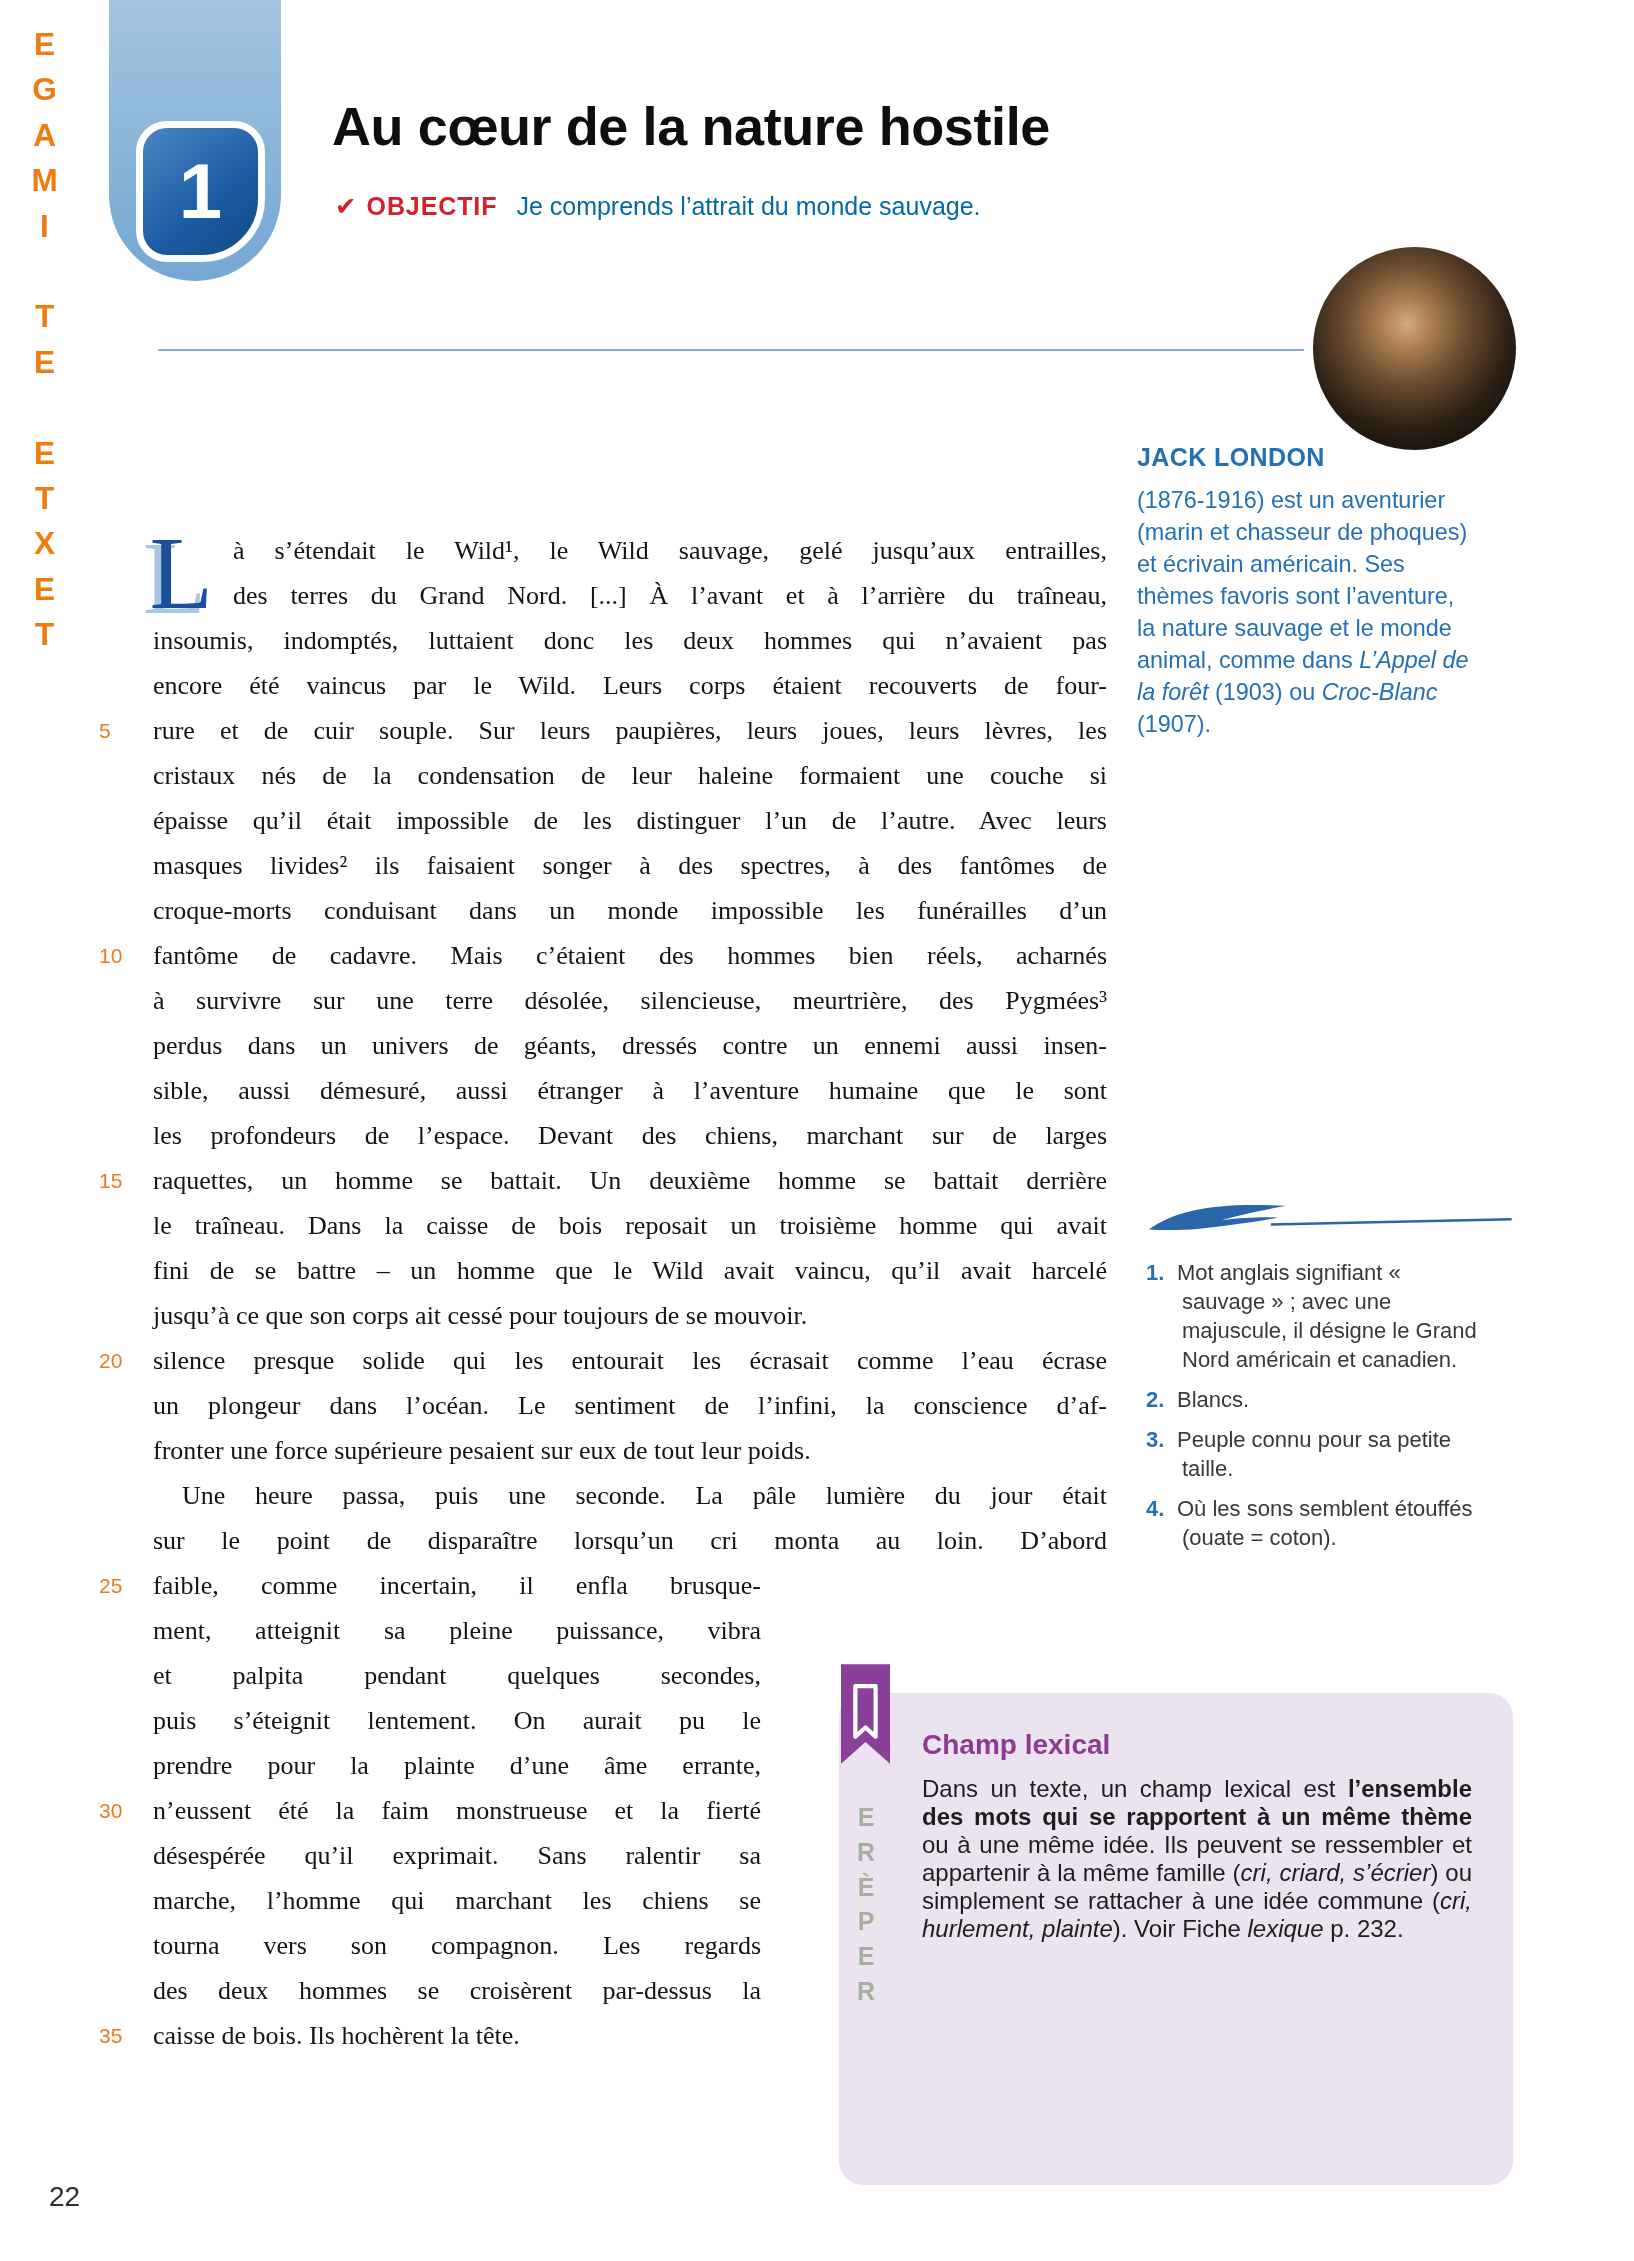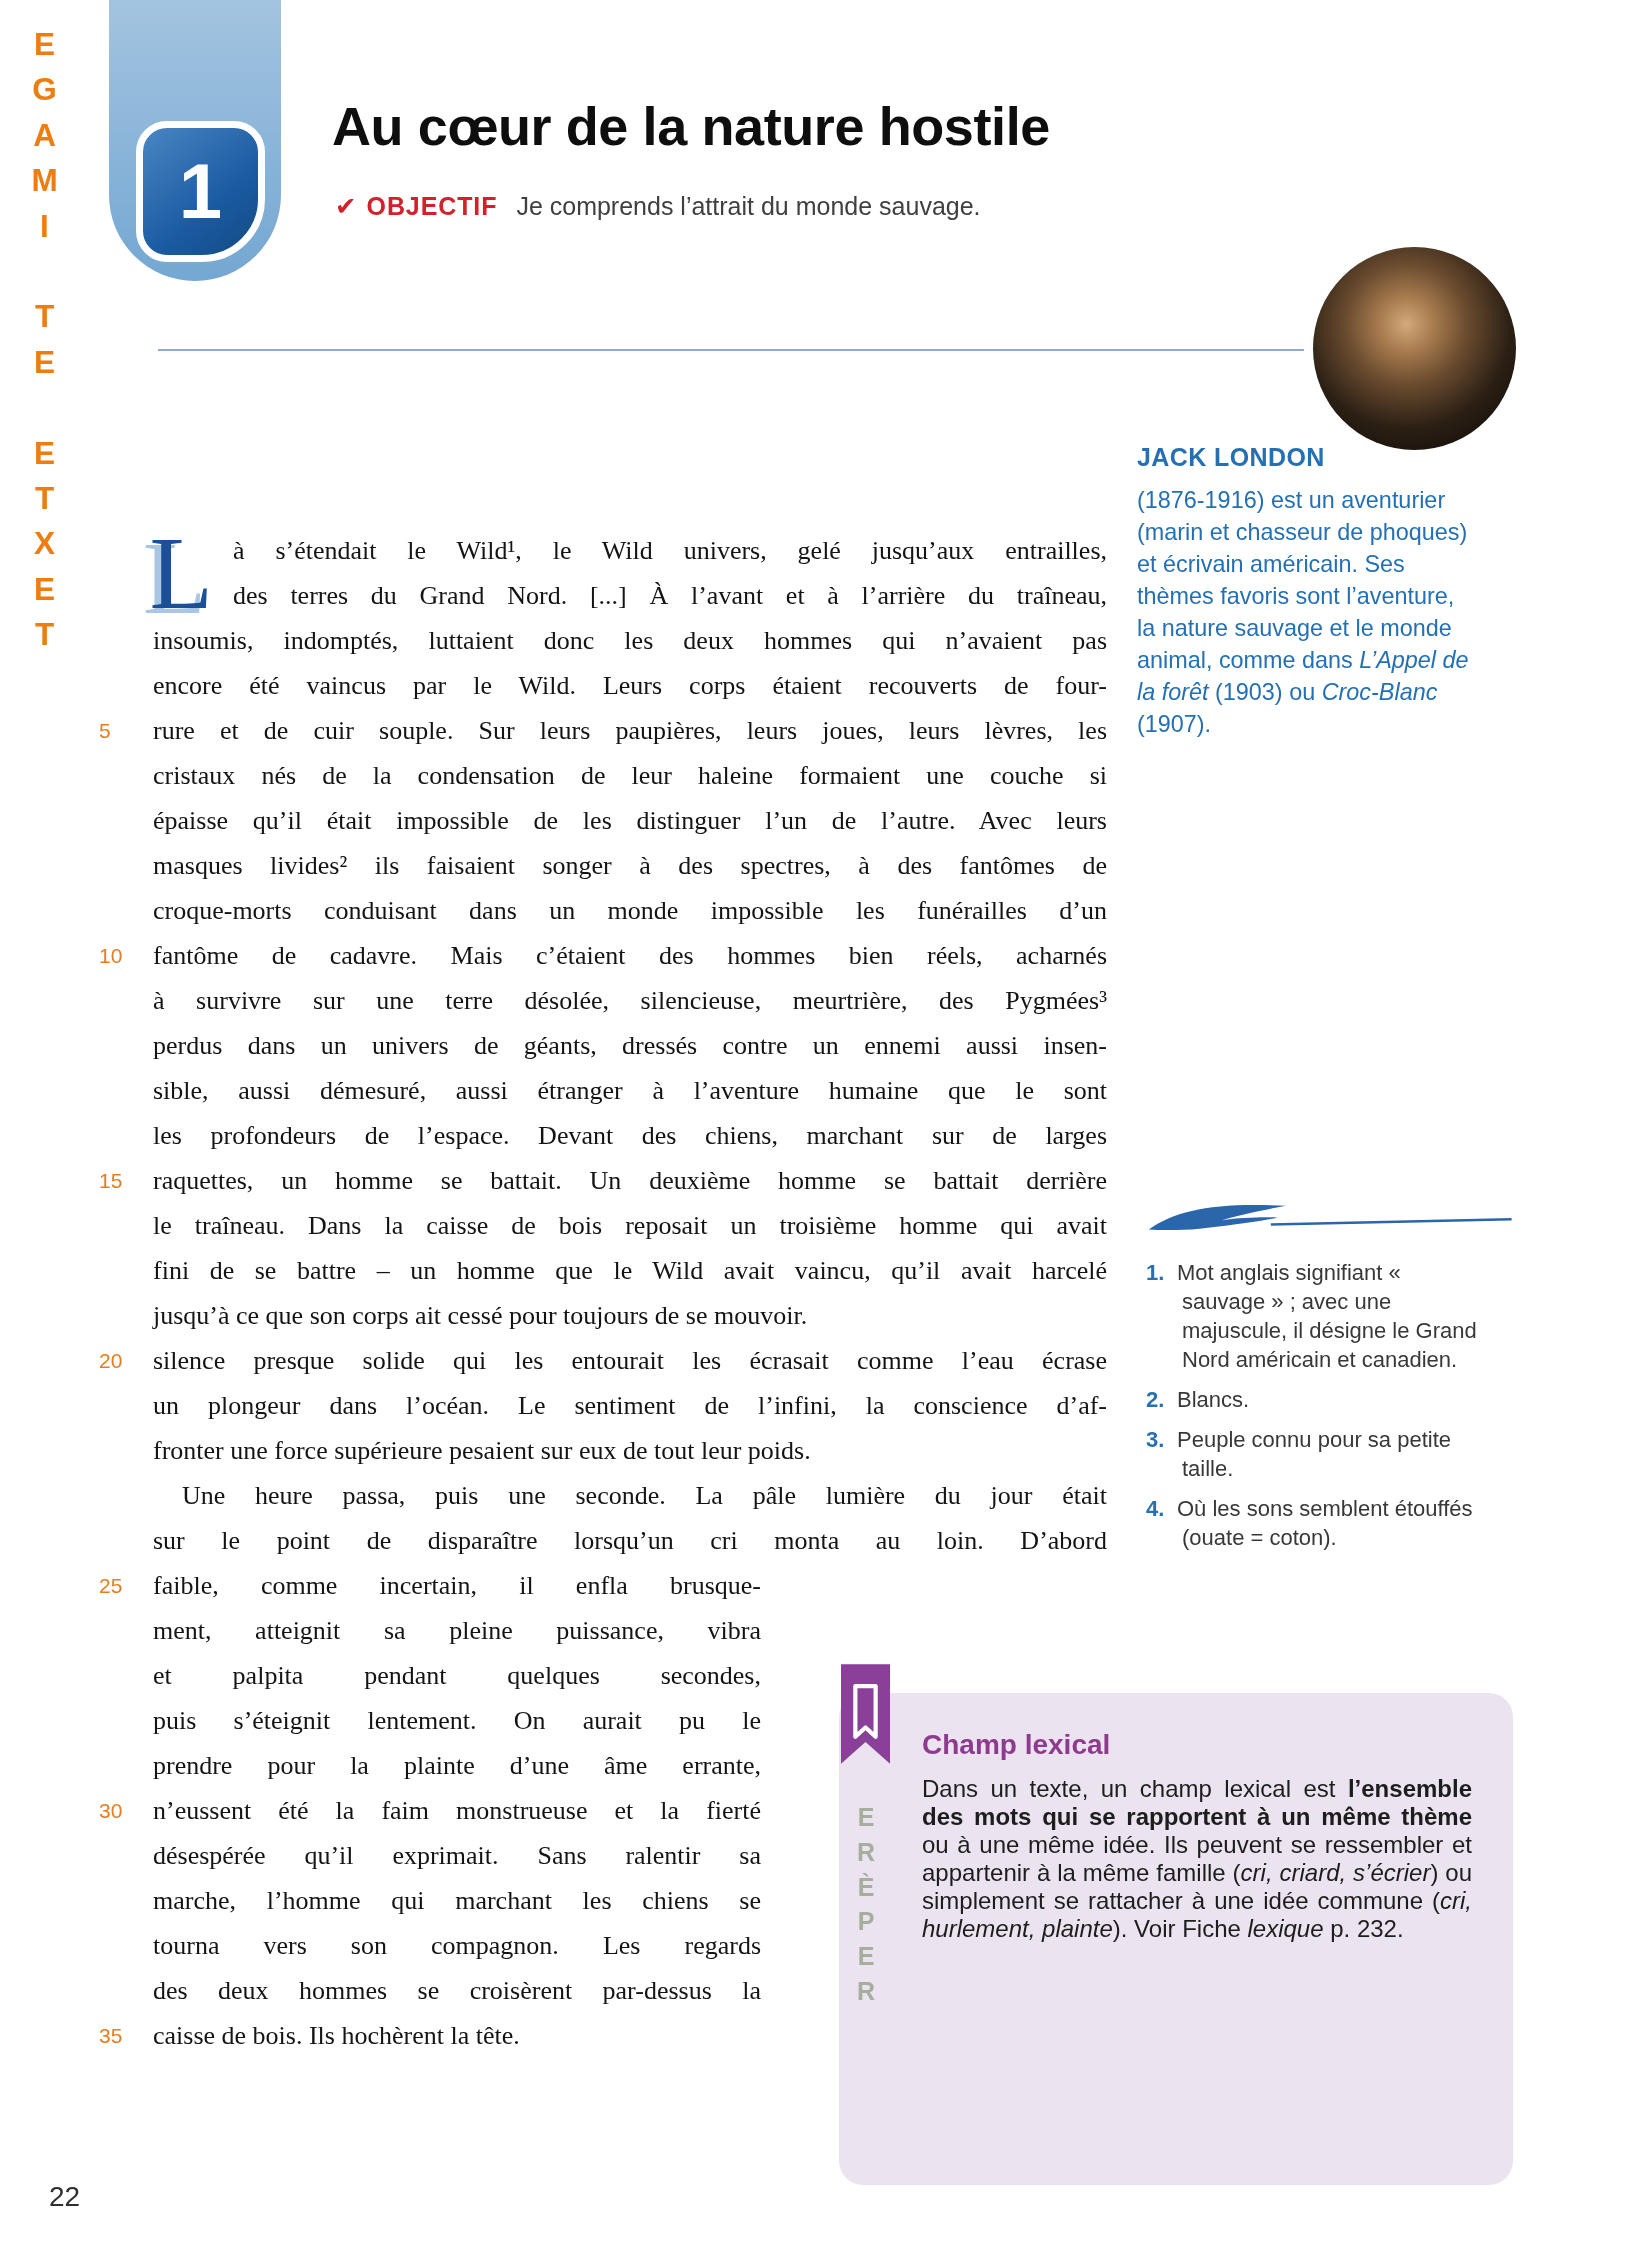--- a/index.html
+++ b/index.html
@@ -19,21 +19,21 @@
            background:linear-gradient(140deg,#4a86c2,#1b5ba3 60%,#134a82);
            border:7.7px solid #fff; border-radius:31px 31px 63px 31px;
            display:flex; align-items:center; justify-content:center; }
   .badge span { font-family:"Liberation Sans", sans-serif; font-weight:bold; font-size:78px; color:#fff; }
   .title { position:absolute; left:332px; top:95px; font-family:"Liberation Sans", sans-serif;
            font-weight:bold; font-size:54px; letter-spacing:-0.4px; color:#0e0e0e; }
   .objectif { position:absolute; left:335px; top:191px; font-family:"Liberation Sans", sans-serif;
               font-size:25px; display:flex; align-items:baseline; }
   .check { color:#d3202a; font-size:25.5px; margin-right:10.2px; }
   .objlabel { color:#d3202a; font-weight:bold; letter-spacing:0.9px; }
-  .objtext { color:#404040; margin-left:19px; }
+  .objtext { color:#0369a1; margin-left:19px; }
   .rule { position:absolute; left:158px; top:349px; width:1146px; height:1.7px; background:#8cadd0; }
 
   
   .intro { position:absolute; left:153px; top:402px; width:954px; font-style:italic;
            font-size:27px; line-height:39px; color:#161616; }
   .intro .i1 { text-indent:22px; }
 
   
   .main-text { position:absolute; left:153px; top:528px; width:954px;
                font-size:26px; line-height:45px; color:#141414; }
@@ -98,21 +98,21 @@
   </div>
 
   <div class="rule"></div>
 
 
   <div class="main-text">
     <span class="dropcap">L</span>
     <div class="textlines">
 
     <div class="line">
-        <span class="lineno"></span><span class="linetext">à s’étendait le Wild¹, le Wild univers, gelé jusqu’aux entrailles,</span>
+        <span class="lineno"></span><span class="linetext">à s’étendait le Wild¹, le Wild sauvage, gelé jusqu’aux entrailles,</span>
       </div>
         <div class="line">
         <span class="lineno"></span><span class="linetext">des terres du Grand Nord. [...] À l’avant et à l’arrière du traîneau,</span>
       </div>
         <div class="line">
         <span class="lineno"></span><span class="linetext">insoumis, indomptés, luttaient donc les deux hommes qui n’avaient pas</span>
       </div>
         <div class="line">
         <span class="lineno"></span><span class="linetext">encore été vaincus par le Wild. Leurs corps étaient recouverts de four-</span>
       </div>

